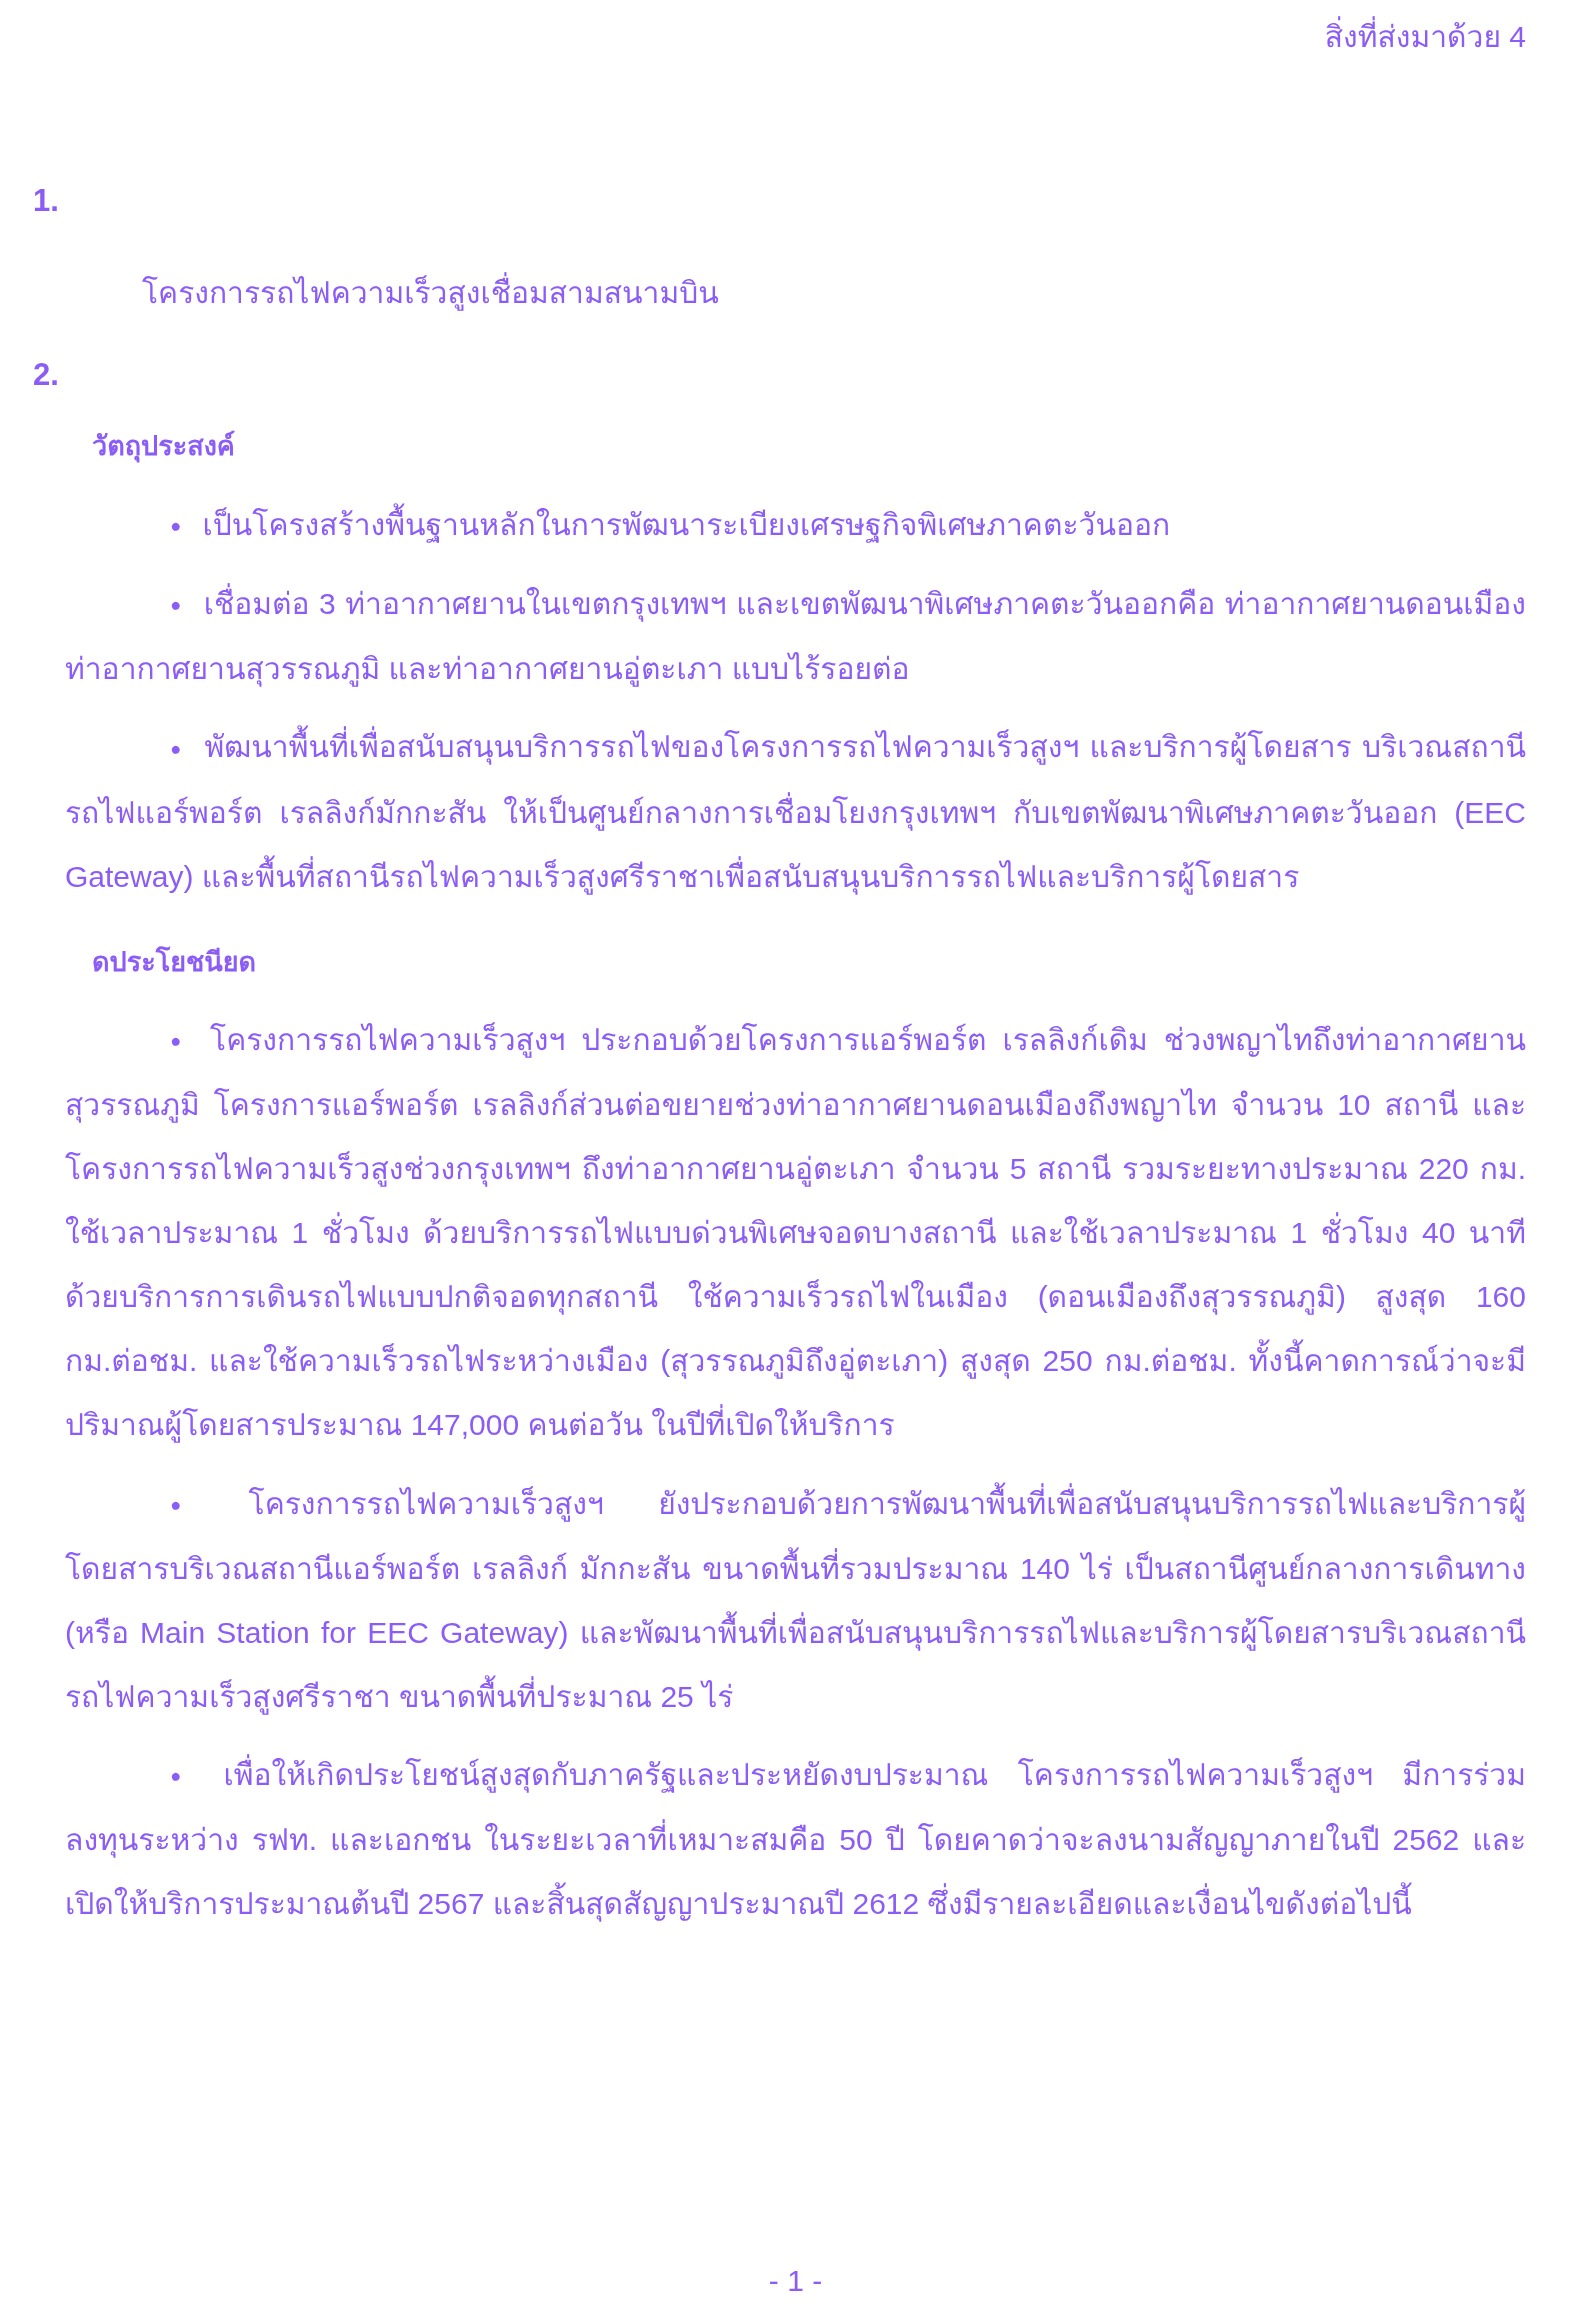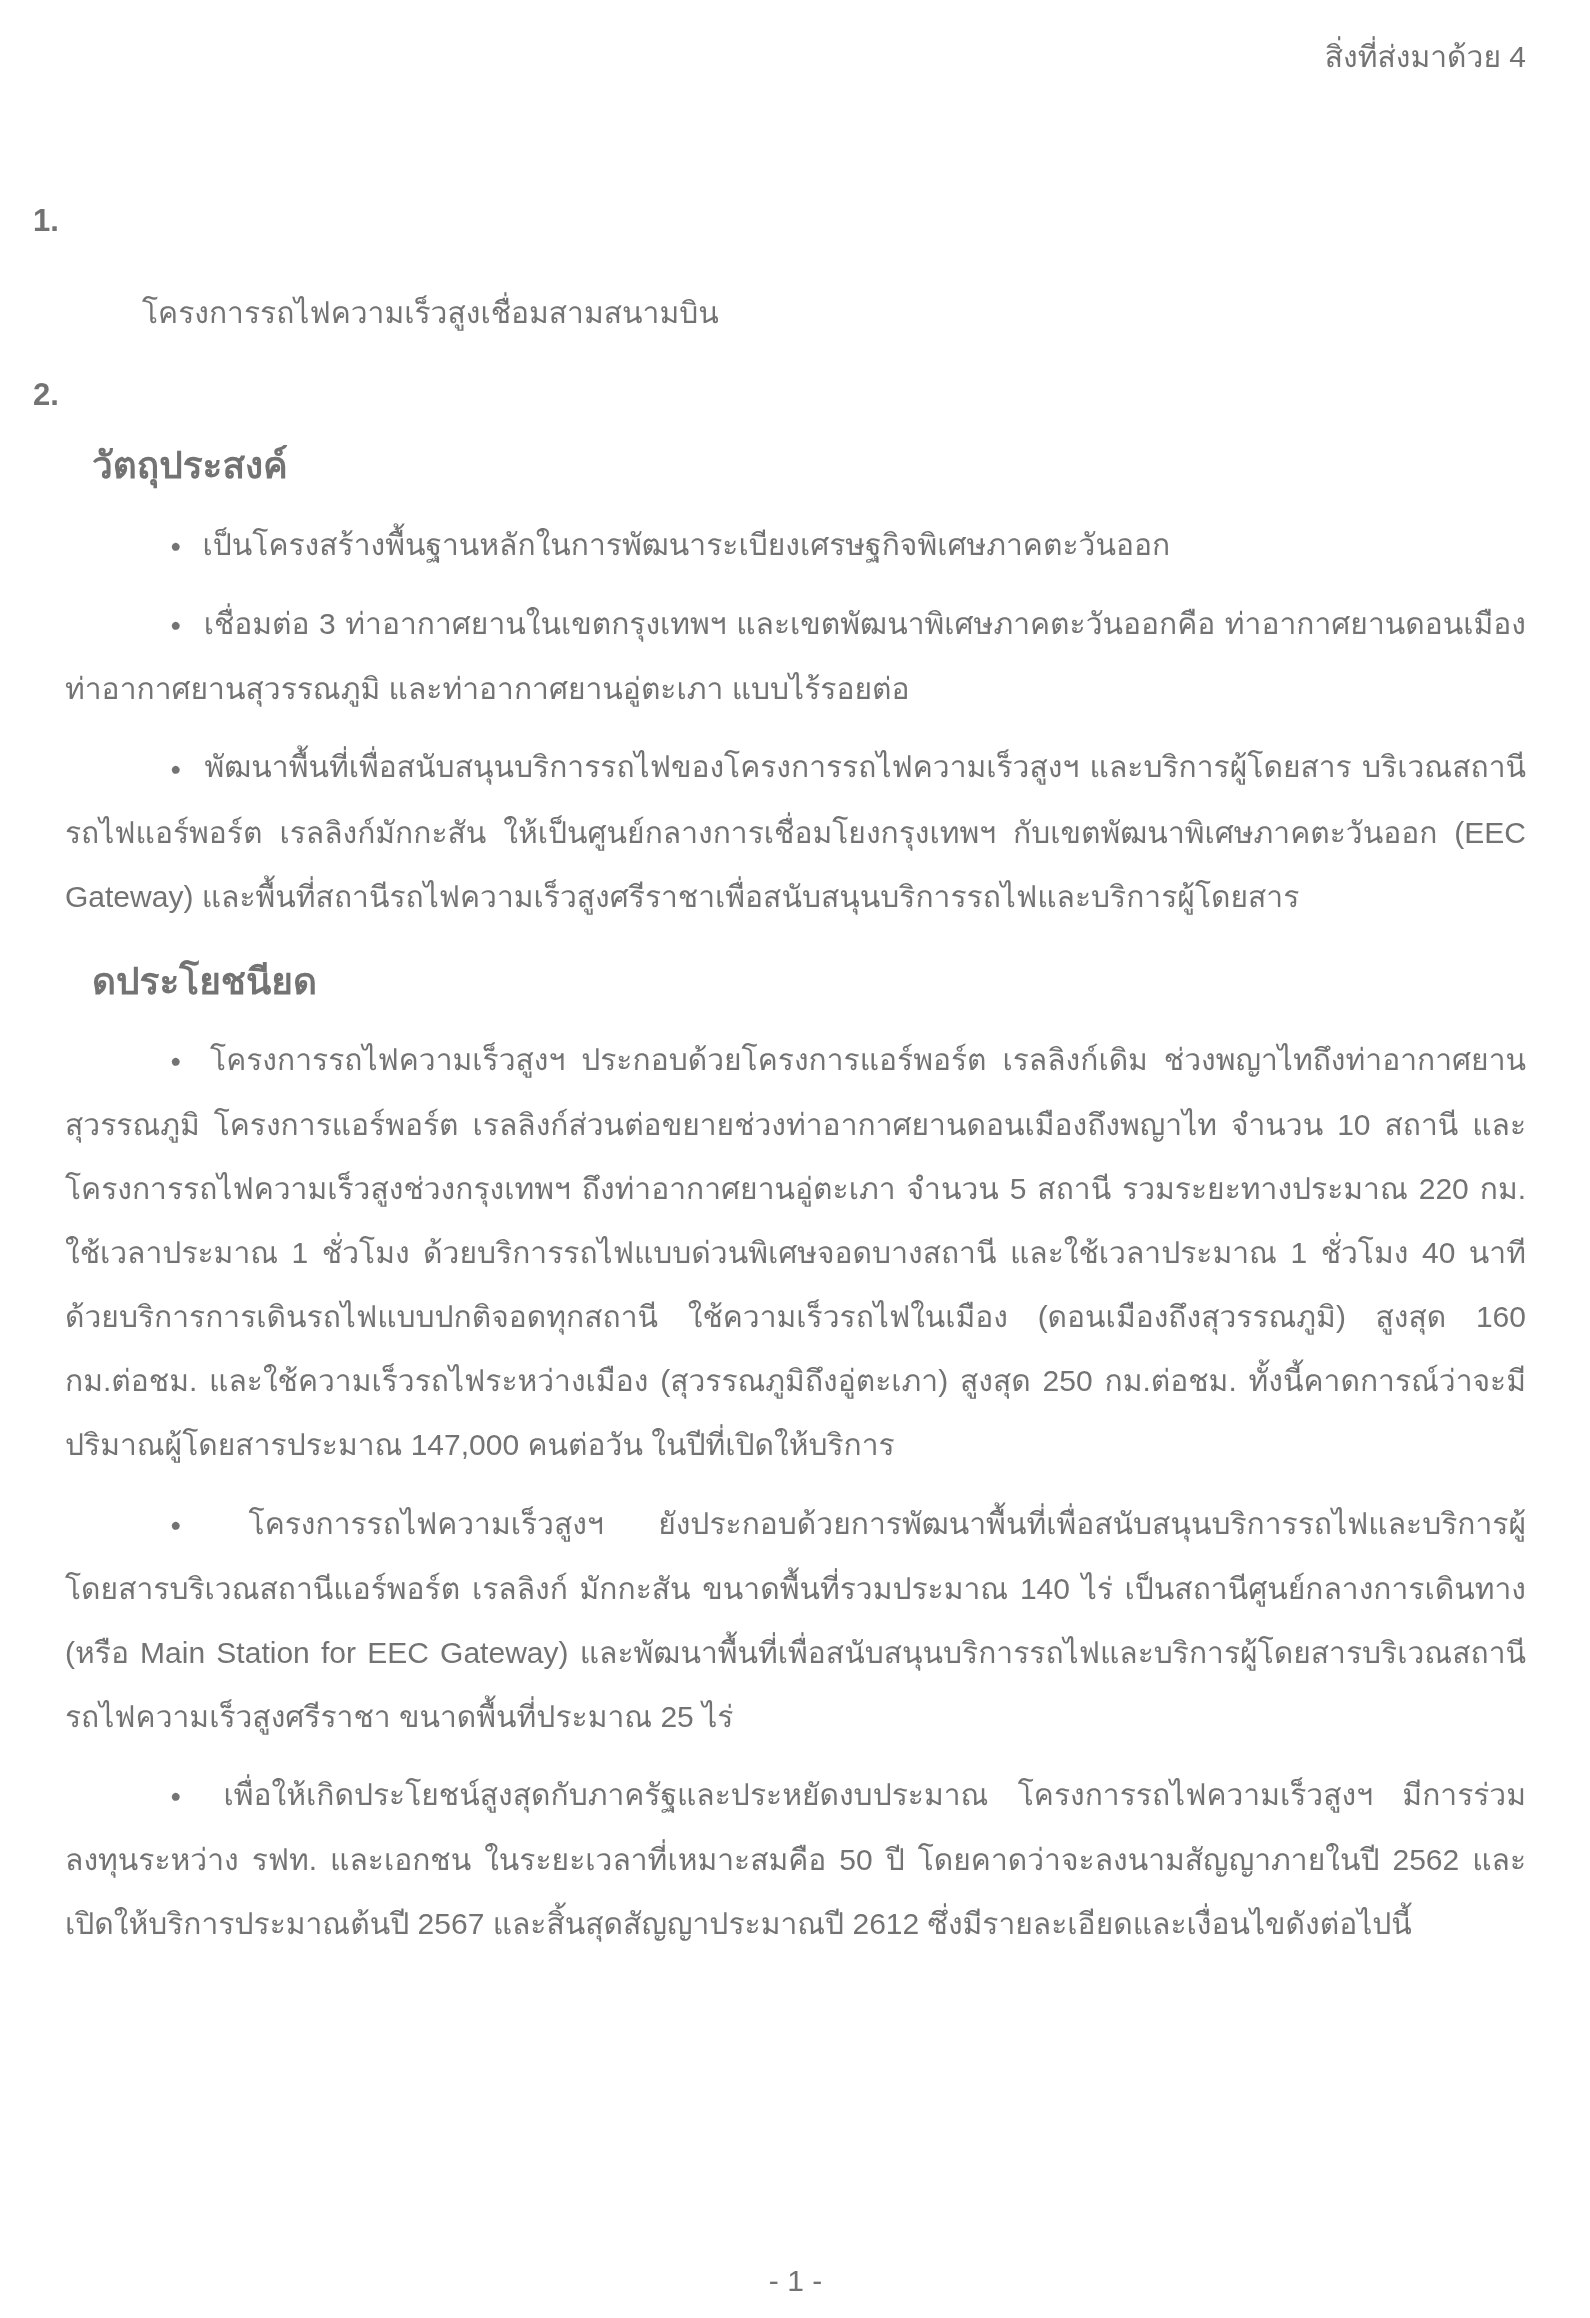--- a/index.html
+++ b/index.html
@@ -5,23 +5,23 @@
   html, body {
     margin: 0;
     padding: 0;
     background: #ffffff;
   }
   .page {
     position: relative;
     width: 1591px;
     height: 2319px;
     box-sizing: border-box;
-    padding: 25px 65px 0 65px;
+    padding: 5px 65px 0 65px;
     background: #ffffff;
-    color: #737373;
+    color: #8b5cf6;
     font-family: "Liberation Sans", sans-serif;
     font-size: 30px;
     line-height: 64px;
     overflow: hidden;
   }
   .attachment-label {
     text-align: right;
   }
   .doc-title {
     margin-top: 114px;
@@ -40,21 +40,21 @@
   .numbered .num {
     flex: 0 0 48px;
   }
   .numbered.first { margin-top: 100px; }
   .numbered.second { margin-top: 18px; }
   .indent-body {
     margin: 28.4px 0 0 77px;
   }
   .sub-heading {
     font-weight: bold;
-    font-size: 37px;
+    font-size: 27px;
     margin: 7.1px 0 0 27px;
   }
   .sub-heading.details-h {
     margin-top: 21.3px;
   }
   p.bullet-p {
     margin: 14.2px 0 0 0;
     text-align: justify;
     text-indent: 105px;
   }

